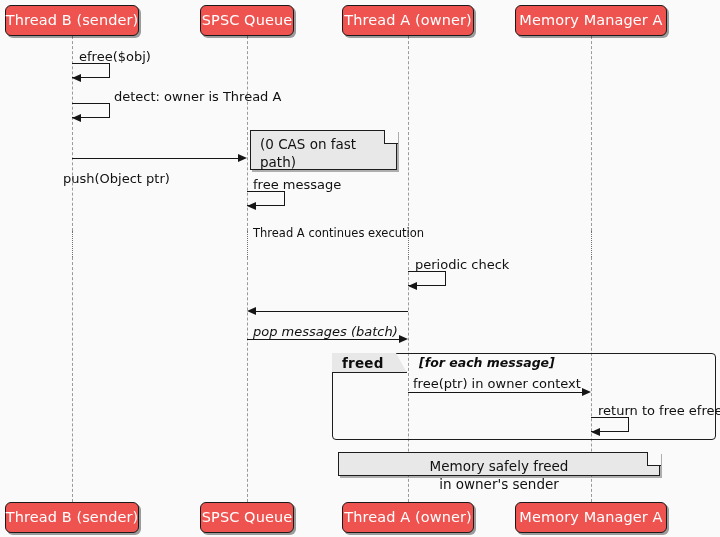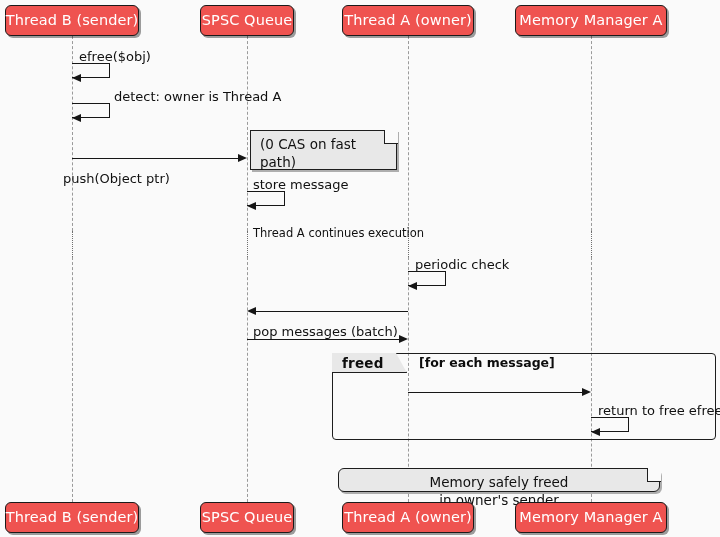--- a/index.html
+++ b/index.html
@@ -191,51 +191,52 @@
 
   <div class="msg-label" style="left:63px; top:140px;margin-top:32px;">push(Object ptr)</div>
   <div class="arrow-line" style="left:72px; top:158px; width:166px;"></div>
   <div class="arrow-head right" style="left:238px; top:153.5px;"></div>
 
   <div class="note" style="left:250px; top:130px; width:147px; height:40px;">
     <div class="fold"></div>
     <div>(0 CAS on fast path)</div>
   </div>
 
-  <div class="msg-label" style="left:253px; top:178px;">store message</div>
+  <div class="msg-label" style="left:253px; top:178px;">free message</div>
   <div class="self-msg" style="left:247px; top:191px; width:38px; height:15px;"></div>
   <div class="arrow-head left" style="left:247px; top:201.5px;"></div>
 
   <div class="msg-label small" style="left:253px; top:228px;">Thread A continues execution</div>
 
   <div class="msg-label" style="left:415px; top:258px;">periodic check</div>
   <div class="self-msg" style="left:408px; top:271px; width:38px; height:15px;"></div>
   <div class="arrow-head left" style="left:408px; top:281.5px;"></div>
 
   <div class="arrow-line" style="left:256px; top:311px; width:152px;"></div>
   <div class="arrow-head left" style="left:247px; top:306.5px;"></div>
 
-  <div class="msg-label" style="left:253px; top:325px;">pop messages (batch)</div>
+  <div class="msg-label" style="left:253px; top:325px;font-style:italic;">pop messages (batch)</div>
   <div class="arrow-line" style="left:247px; top:339px; width:152px;"></div>
   <div class="arrow-head right" style="left:399px; top:334.5px;"></div>
 
   <div class="frame" style="left:332px; top:353px; width:384px; height:87px;"></div>
   <div class="frame-tab" style="left:332px; top:353px; width:75px; height:20px;">
     <span>freed</span>
   </div>
-  <div class="frame-guard" style="left:419px; top:357px;">[for each message]</div>
-
+  <div class="frame-guard" style="left:419px; top:357px;font-style:italic;">[for each message]</div>
+
+  <div class="msg-label" style="left:413px; top:377px;">free(ptr) in owner context</div>
   <div class="arrow-line" style="left:408px; top:392px; width:174px;"></div>
   <div class="arrow-head right" style="left:582px; top:387.5px;"></div>
 
   <div class="msg-label" style="left:598px; top:404px;">return to free efree</div>
   <div class="self-msg" style="left:591px; top:417px; width:38px; height:15px;"></div>
   <div class="arrow-head left" style="left:591px; top:427.5px;"></div>
 
-  <div class="note center" style="left:338px; top:468px; width:322px; height:24px;border-radius:6px;">
+  <div class="note center" style="left:338px; top:452px; width:322px; height:24px;">
     <div class="fold"></div>
     <div>Memory safely freed</div>
     <div>in owner's sender</div>
   </div>
 
   <div class="participant" style="left:5px; top:502px; width:134px; height:31px;">
     <span>Thread B (sender)</span>
   </div>
   <div class="participant" style="left:200px; top:502px; width:94px; height:31px;">
     <span>SPSC Queue</span>

